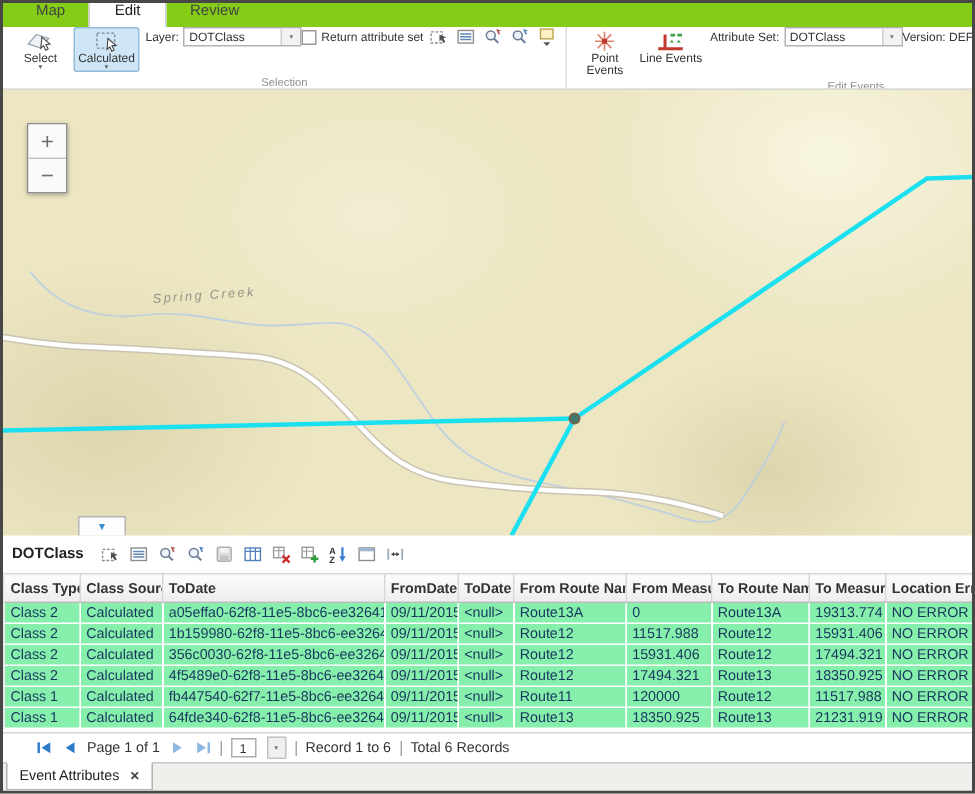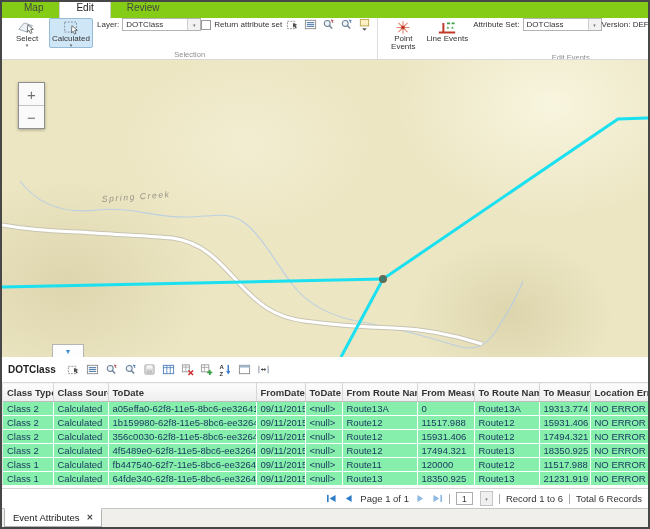--- a/index.html
+++ b/index.html
@@ -55,22 +55,22 @@
   .ptitle{font-size:10px;font-weight:bold;color:#222;margin-right:8px;}
   .picons{display:flex;gap:4px;align-items:center;}
   table.grid{border-collapse:collapse;table-layout:fixed;width:646px;}
   .grid th{background:linear-gradient(#fdfdfd,#ededed);border-right:1px solid #d6d6d6;border-bottom:1px solid #bdbdbd;
            border-top:1px solid #d6d6d6;font-size:9.5px;font-weight:bold;color:#333;text-align:left;
            padding:4px 4px 3px;white-space:nowrap;overflow:hidden;}
   .grid td{background:#86efac;color:#17365d;font-size:9.5px;padding:1px 4px;border-right:1px solid rgba(255,255,255,.65);
            border-bottom:1px solid #fff;white-space:nowrap;overflow:hidden;height:11px;}
   .tablewrap{flex:0 0 auto;border-left:1px solid #e3e3e3;}
   .tfill{flex:1;background:#fff;}
-  .pager{height:19px;flex:0 0 auto;border-top:1px solid #d5d5d5;display:flex;align-items:center;padding:0 6px;gap:6px;
-         font-size:9.5px;color:#333;background:#fff;justify-content:flex-end;}
+  .pager{height:19px;flex:0 0 auto;border-top:1px solid #d5d5d5;display:flex;align-items:center;padding:0 22px;gap:6px;
+         font-size:9.5px;color:#333;background:#fff;}
   .pgico{display:inline-flex;align-items:center;}
   .pgico svg{width:11px;height:9px;display:block;}
   .vsep{border-left:1px solid #a9a9a9;height:10px;display:inline-block;}
   .pgbox{width:15px;height:11px;border:1px solid #adadad;display:inline-flex;align-items:center;justify-content:center;
          font-size:8.5px;background:#fff;}
   .pgcaret{width:11px;height:13px;border:1px solid #c4c4c4;background:#f0f0f0;display:inline-flex;align-items:center;
            justify-content:center;color:#777;margin-left:1px;}
   .pgcaret span{font-size:5px;}
   
   .tabbar{height:18px;flex:0 0 auto;background:#f0efec;border-top:1px solid #c6c6c6;display:flex;align-items:stretch;padding-left:2px;}

